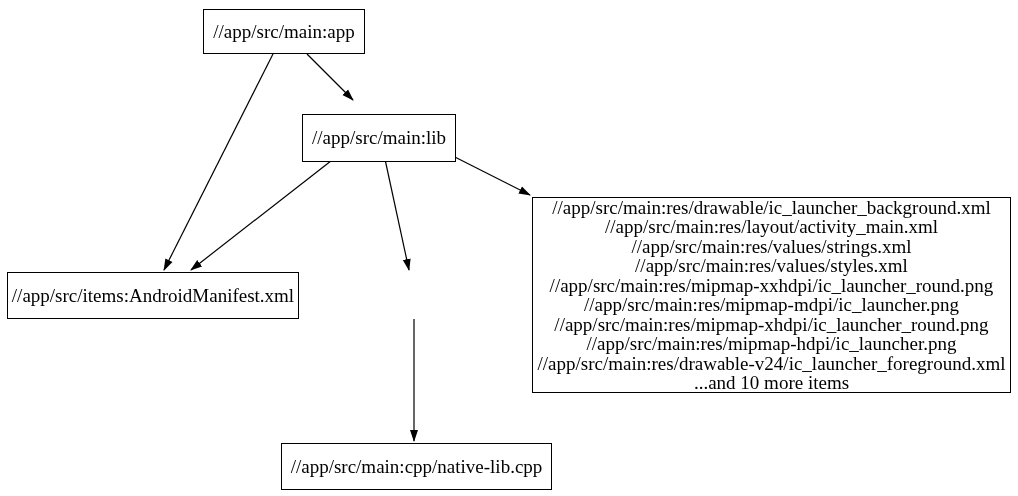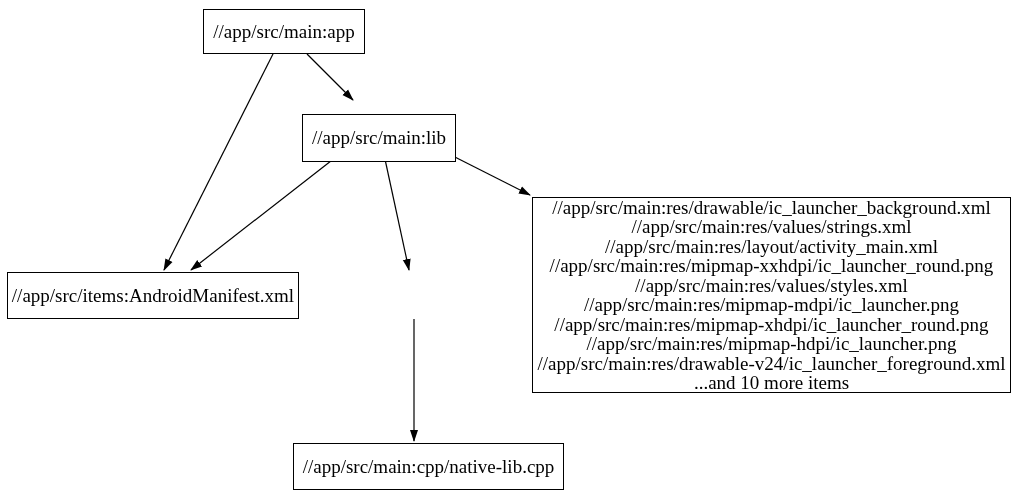--- a/index.html
+++ b/index.html
@@ -38,21 +38,21 @@
   }
   .node.multi {
     flex-direction: column;
     text-align: right;
   }
   .node-app        { left: 203px; top: 9px;   width: 162px; height: 45px; }
   .node-lib        { left: 302px; top: 102px; width: 154px; height: 48px; margin-top: 12px; }
   .node-manifest   { left: 7px;   top: 272px; width: 292px; height: 47px; }
   .node-jni-lib    { left: 325px; top: 272px; width: 179px; height: 47px; }
   .node-resources  { left: 532px; top: 197px; width: 479px; height: 196px; }
-  .node-native-lib { left: 281px; top: 443px; width: 271px; height: 47px; margin-left: 12px; }
+  .node-native-lib { left: 281px; top: 443px; width: 271px; height: 47px; }
 </style>
 </head>
 <body>
 
 <div class="canvas">
 
   <svg class="edge-layer" width="1018" height="496" viewBox="0 0 1018 496" xmlns="http://www.w3.org/2000/svg">
     <defs>
       <marker id="arrow" markerWidth="12" markerHeight="10" refX="11" refY="5" orient="auto" markerUnits="userSpaceOnUse">
         <polygon points="0,1 12,5 0,9" fill="#000000"></polygon>
@@ -74,24 +74,24 @@
     <span>//app/src/main:lib</span>
   </div>
 
   <div class="node node-manifest">
     <span>//app/src/items:AndroidManifest.xml</span>
   </div>
 
 
   <div class="node node-resources multi">
     <span>//app/src/main:res/drawable/ic_launcher_background.xml</span>
+    <span>//app/src/main:res/layout/activity_main.xml</span>
     <span>//app/src/main:res/values/strings.xml</span>
-    <span>//app/src/main:res/layout/activity_main.xml</span>
+    <span>//app/src/main:res/values/styles.xml</span>
     <span>//app/src/main:res/mipmap-xxhdpi/ic_launcher_round.png</span>
-    <span>//app/src/main:res/values/styles.xml</span>
     <span>//app/src/main:res/mipmap-mdpi/ic_launcher.png</span>
     <span>//app/src/main:res/mipmap-xhdpi/ic_launcher_round.png</span>
     <span>//app/src/main:res/mipmap-hdpi/ic_launcher.png</span>
     <span>//app/src/main:res/drawable-v24/ic_launcher_foreground.xml</span>
     <span>...and 10 more items</span>
   </div>
 
   <div class="node node-native-lib">
     <span>//app/src/main:cpp/native-lib.cpp</span>
   </div>

